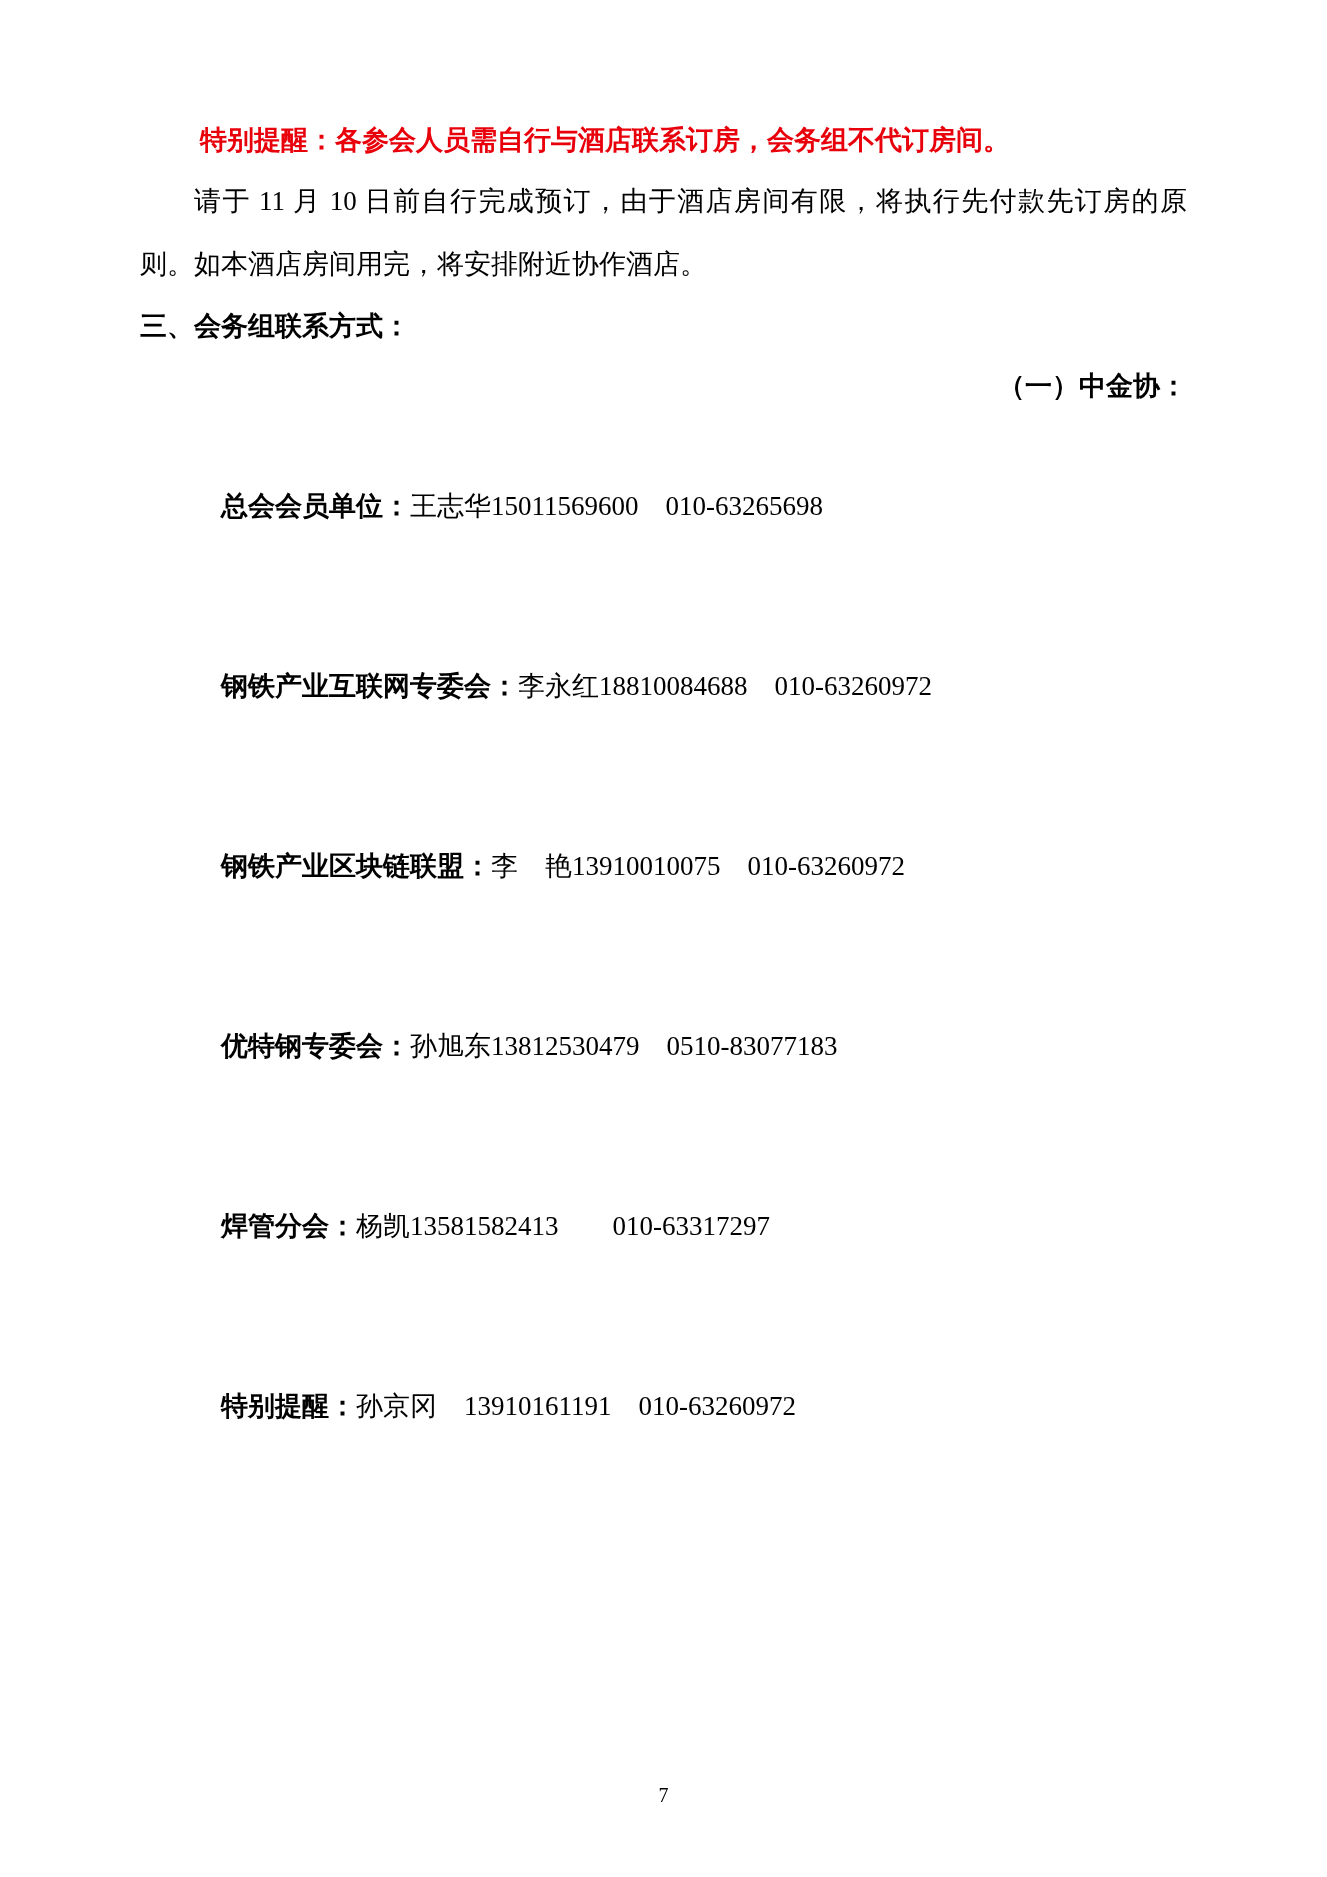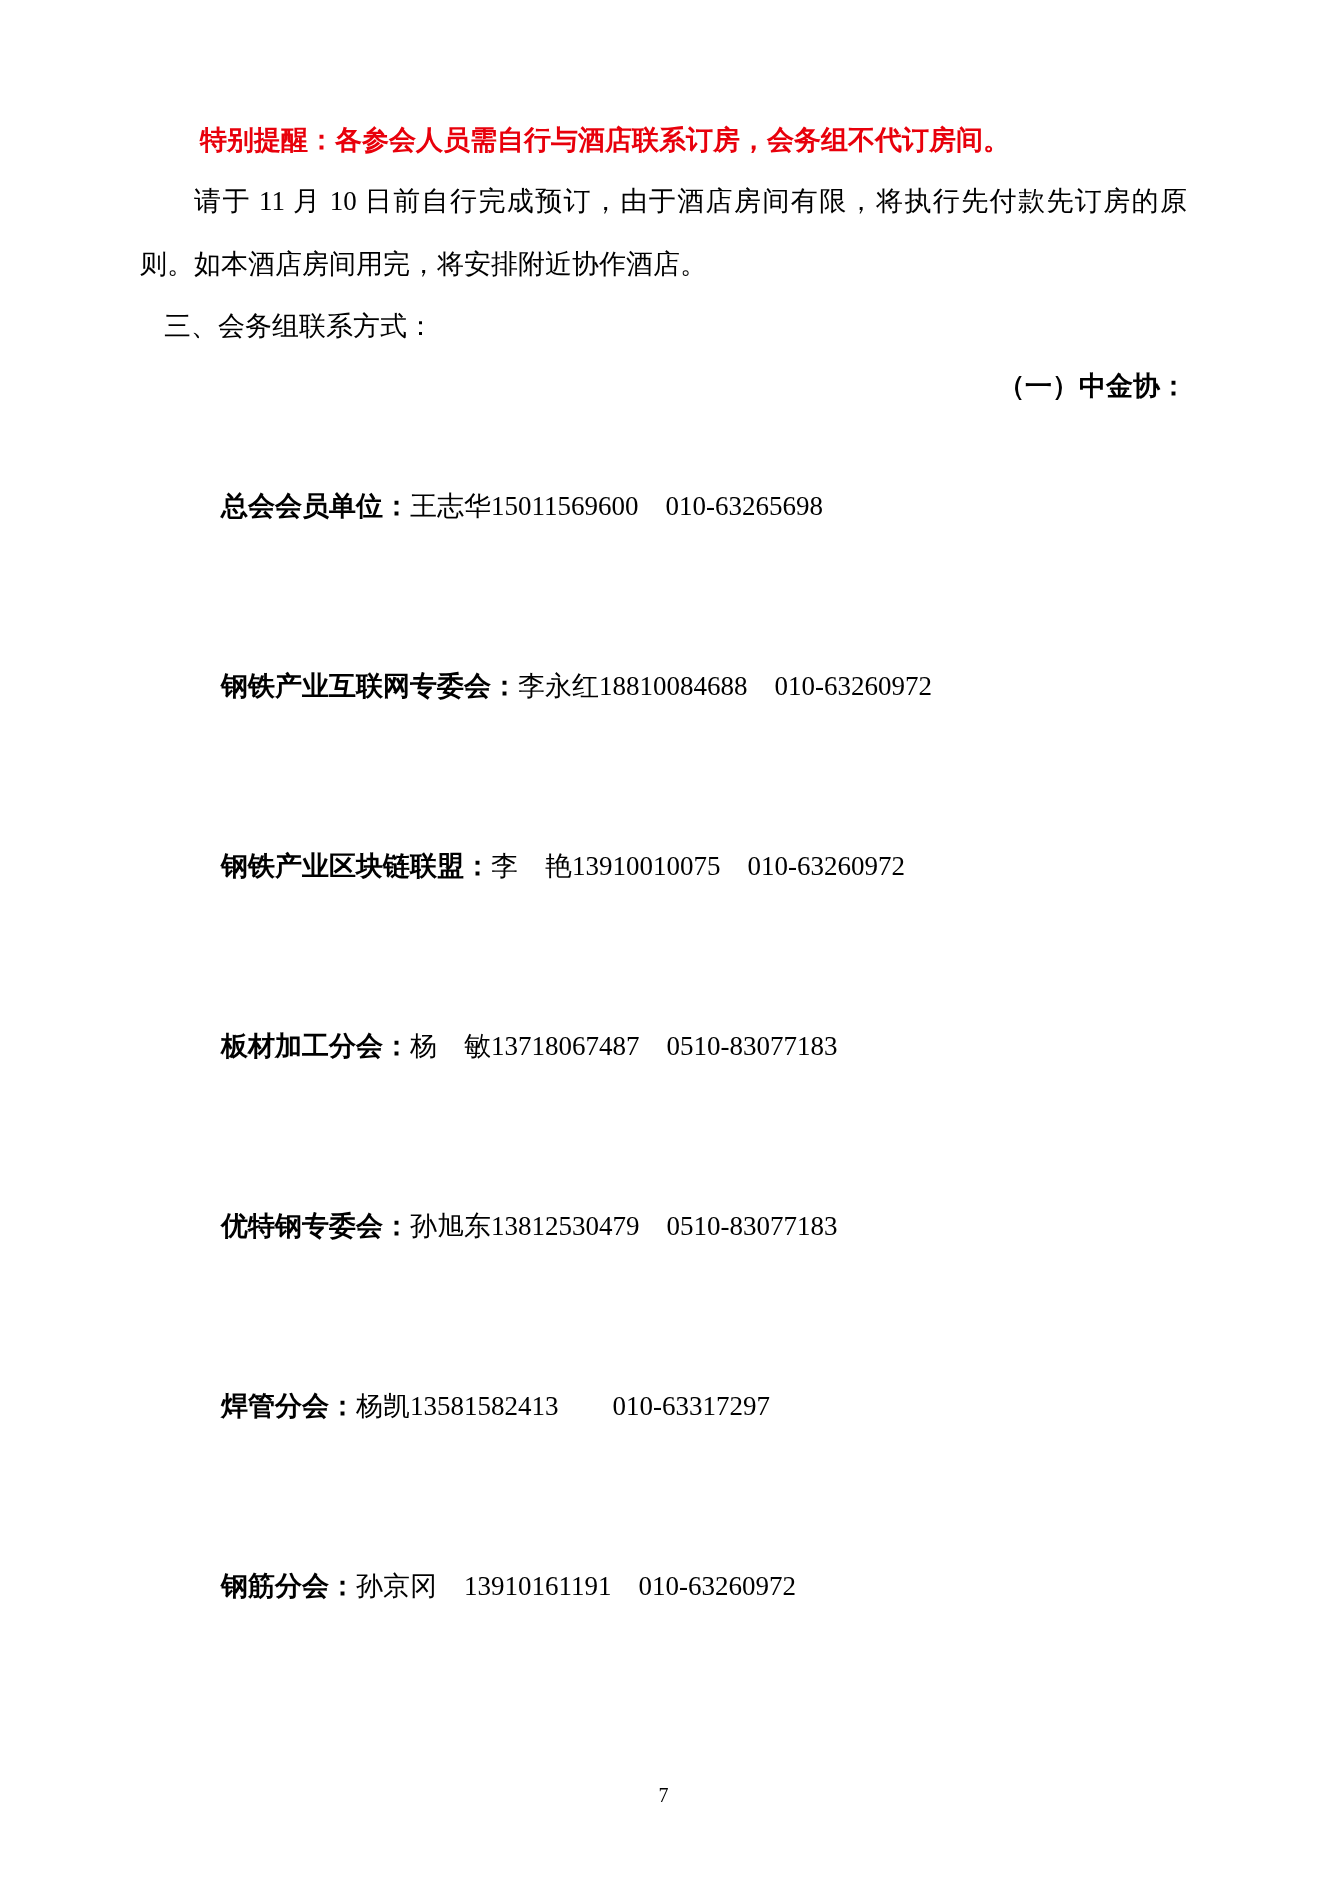--- a/index.html
+++ b/index.html
@@ -34,23 +34,22 @@
     font-size: 27px;
     line-height: 63px;
     text-align: justify;
     text-justify: inter-ideograph;
     text-indent: 54px;
     margin: 0;
   }
   .heading {
     font-size: 27px;
     line-height: 60px;
-    font-weight: normal;
+    font-weight: bold;
     white-space: pre;
-    margin-left: 24px;
   }
   .sub-heading {
     font-size: 27px;
     line-height: 60px;
     font-weight: bold;
     padding-left: 54px;
     white-space: pre;
     text-align: right;
   }
   .contact-row {
@@ -97,34 +96,31 @@
 
 
   <div class="contact-row">
     <span class="org">钢铁产业互联网专委会：</span><span class="person">李永红</span><span class="phones">18810084688　010-63260972</span>
   </div>
 
   <div class="contact-row">
     <span class="org">钢铁产业区块链联盟：</span><span class="person">李　艳</span><span class="phones">13910010075　010-63260972</span>
   </div>
 
-  <div class="contact-row">
-    <span class="org">板材加工分会：</span><span class="person">杨　敏</span><span class="phones">13718067487　0510-83077183</span>
-  </div>
 
   <div class="contact-row">
     <span class="org">优特钢专委会：</span><span class="person">孙旭东</span><span class="phones">13812530479　0510-83077183</span>
   </div>
 
   <div class="contact-row">
     <span class="org">焊管分会：</span><span class="person">杨凯</span><span class="phones">13581582413　　010-63317297</span>
   </div>
 
   <div class="contact-row">
-    <span class="org">钢筋分会：</span><span class="person">孙京冈</span><span class="phones">　13910161191　010-63260972</span>
+    <span class="org">特别提醒：</span><span class="person">孙京冈</span><span class="phones">　13910161191　010-63260972</span>
   </div>
 
   <div class="contact-row">
     
   </div>
 
   <div class="page-number">7</div>
 
 </div>
 

